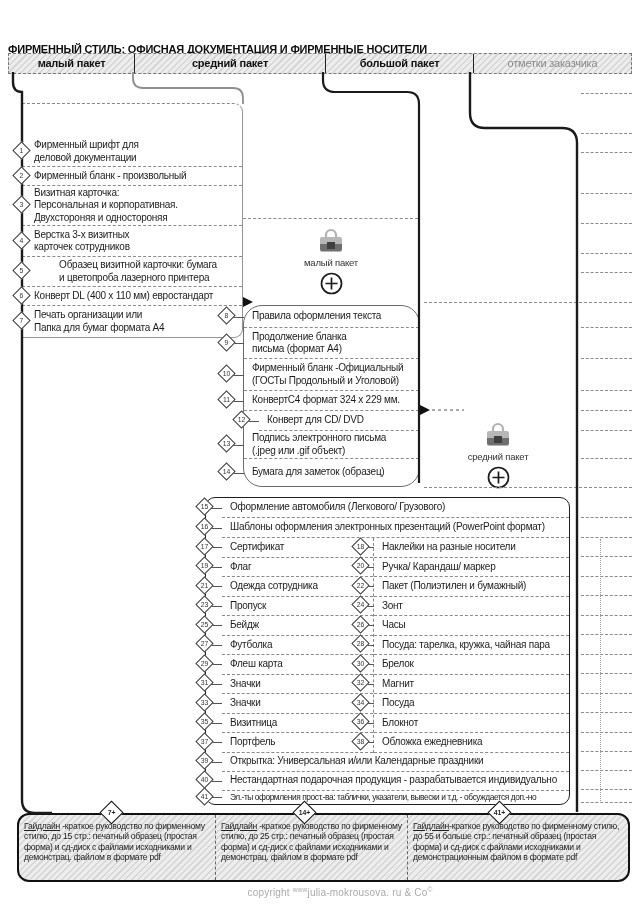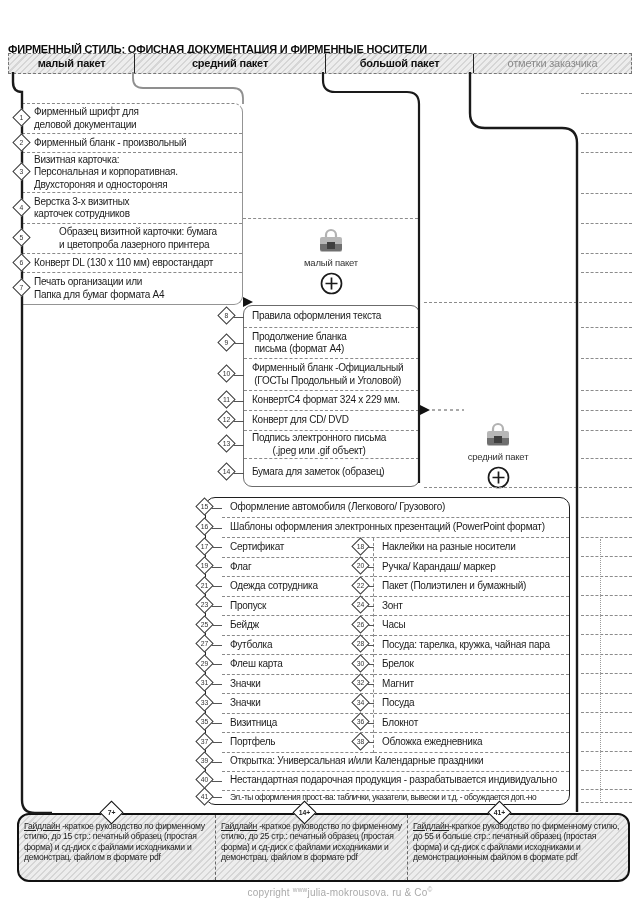--- a/index.html
+++ b/index.html
@@ -13,21 +13,21 @@
   #band{position:absolute;left:8px;top:53px;width:622px;height:19px;border:1px dashed #777;
         display:flex;}
   .tab{height:19px;line-height:19px;text-align:center;font-size:11px;font-weight:bold;
        color:#111;letter-spacing:-0.2px;}
   .tab+.tab{border-left:1px solid #222;}
   .tab.muted{color:#8a8a8a;font-weight:normal;}
   
   .ibox{position:absolute;box-sizing:border-box;}
   #boxA{left:22px;top:103px;width:221px;border-top:1px dashed #888;border-right:1.6px solid #949494;
         border-bottom:1.6px solid #949494;border-radius:0 9px 9px 0;}
-  #boxB{left:243px;top:305px;width:177px;border:1.6px solid #6b6b6b;border-radius:9px;text-align:center;}
+  #boxB{left:243px;top:305px;width:177px;border:1.6px solid #6b6b6b;border-radius:19px;}
   #boxC{left:205px;top:497px;width:365px;border:1.7px solid #1f1f1f;border-radius:10px;padding-left:16px;}
   .irow{position:relative;box-sizing:border-box;display:flex;align-items:center;
         border-bottom:1px dashed #8a8a8a;}
   .irow.last{border-bottom:none;}
   .irow.tick:before{content:"";position:absolute;left:-11px;top:50%;width:11px;border-top:1px solid #555;}
   .ilabel{font-size:10px;line-height:12.4px;letter-spacing:-0.25px;color:#1c1c1c;
           white-space:pre-line;padding-left:12px;}
   #boxB .ilabel,#boxC .ilabel{padding-left:8px;}
   .ilabel.small{font-size:8.4px;letter-spacing:-0.45px;}
   .dmd{position:absolute;top:50%;width:13px;height:13px;margin-top:-7.5px;background:#fff;
@@ -81,21 +81,21 @@
     <path d="M13,72 V82 Q13,92 22,92 V800 Q22,813 35,813 H52" fill="none" stroke="#1a1a1a" stroke-width="2.4"></path>
     <path d="M133,72 V78 Q133,88 143,88 H233 Q243,88 243,98 V104" fill="none" stroke="#8f8f8f" stroke-width="1.8"></path>
     <path d="M323,72 V80 Q323,92 335,92 H407 Q419,92 419,104 V483" fill="none" stroke="#1a1a1a" stroke-width="2.2"></path>
     <path d="M470,72 V113 Q470,128 485,128 H562 Q577,128 577,143 V812" fill="none" stroke="#1a1a1a" stroke-width="2.4"></path>
     <path d="M243,297 L253,302 L243,307 Z" fill="#111"></path>
     <path d="M420,405 L430,410 L420,415 Z" fill="#111"></path>
     <path d="M432,410 H464" stroke="#555" stroke-width="1" stroke-dasharray="3,3" fill="none"></path>
   </svg>
 
   <div id="boxA" class="ibox">
-      <div class="irow" style="height: 30px;">
+      <div class="irow" style="height: 30px; margin-top: 33px;">
         <span class="dmd" style="left: -7px;">
           <span class="dnum">1</span>
         </span>
         <div class="ilabel">Фирменный шрифт для
 деловой документации</div>
       </div>
       <div class="irow" style="height: 19px;">
         <span class="dmd" style="left: -7px;">
           <span class="dnum">2</span>
         </span>
@@ -120,21 +120,21 @@
         <span class="dmd" style="left: -7px;">
           <span class="dnum">5</span>
         </span>
         <div class="ilabel">Образец визитной карточки: бумага
 и цветопроба лазерного принтера</div>
       </div>
       <div class="irow" style="height: 19px;">
         <span class="dmd" style="left: -7px;">
           <span class="dnum">6</span>
         </span>
-        <div class="ilabel">Конверт DL (130 х 110 мм) евростандарт</div>
+        <div class="ilabel">Конверт DL (400 х 110 мм) евростандарт</div>
       </div>
       <div class="irow last" style="height: 31px;">
         <span class="dmd" style="left: -7px;">
           <span class="dnum">7</span>
         </span>
         <div class="ilabel">Печать организации или
 Папка для бумаг формата А4</div>
       </div>
     </div>
   <div id="boxB" class="ibox">
@@ -157,21 +157,21 @@
         </span>
         <div class="ilabel">Фирменный бланк -Официальный
 (ГОСТы Продольный и Уголовой)</div>
       </div>
       <div class="irow tick" style="height: 20px;">
         <span class="dmd" style="left: -24px;">
           <span class="dnum">11</span>
         </span>
         <div class="ilabel">КонвертС4 формат 324 х 229 мм.</div>
       </div>
-      <div class="irow tick" style="height: 20px;">
+      <div class="irow tick" style="height: 20px; margin-left: 15px;">
         <span class="dmd" style="left: -24px;">
           <span class="dnum">12</span>
         </span>
         <div class="ilabel">Конверт для CD/ DVD</div>
       </div>
       <div class="irow tick" style="height: 28px;">
         <span class="dmd" style="left: -24px;">
           <span class="dnum">13</span>
         </span>
         <div class="ilabel">Подпись электронного письма

